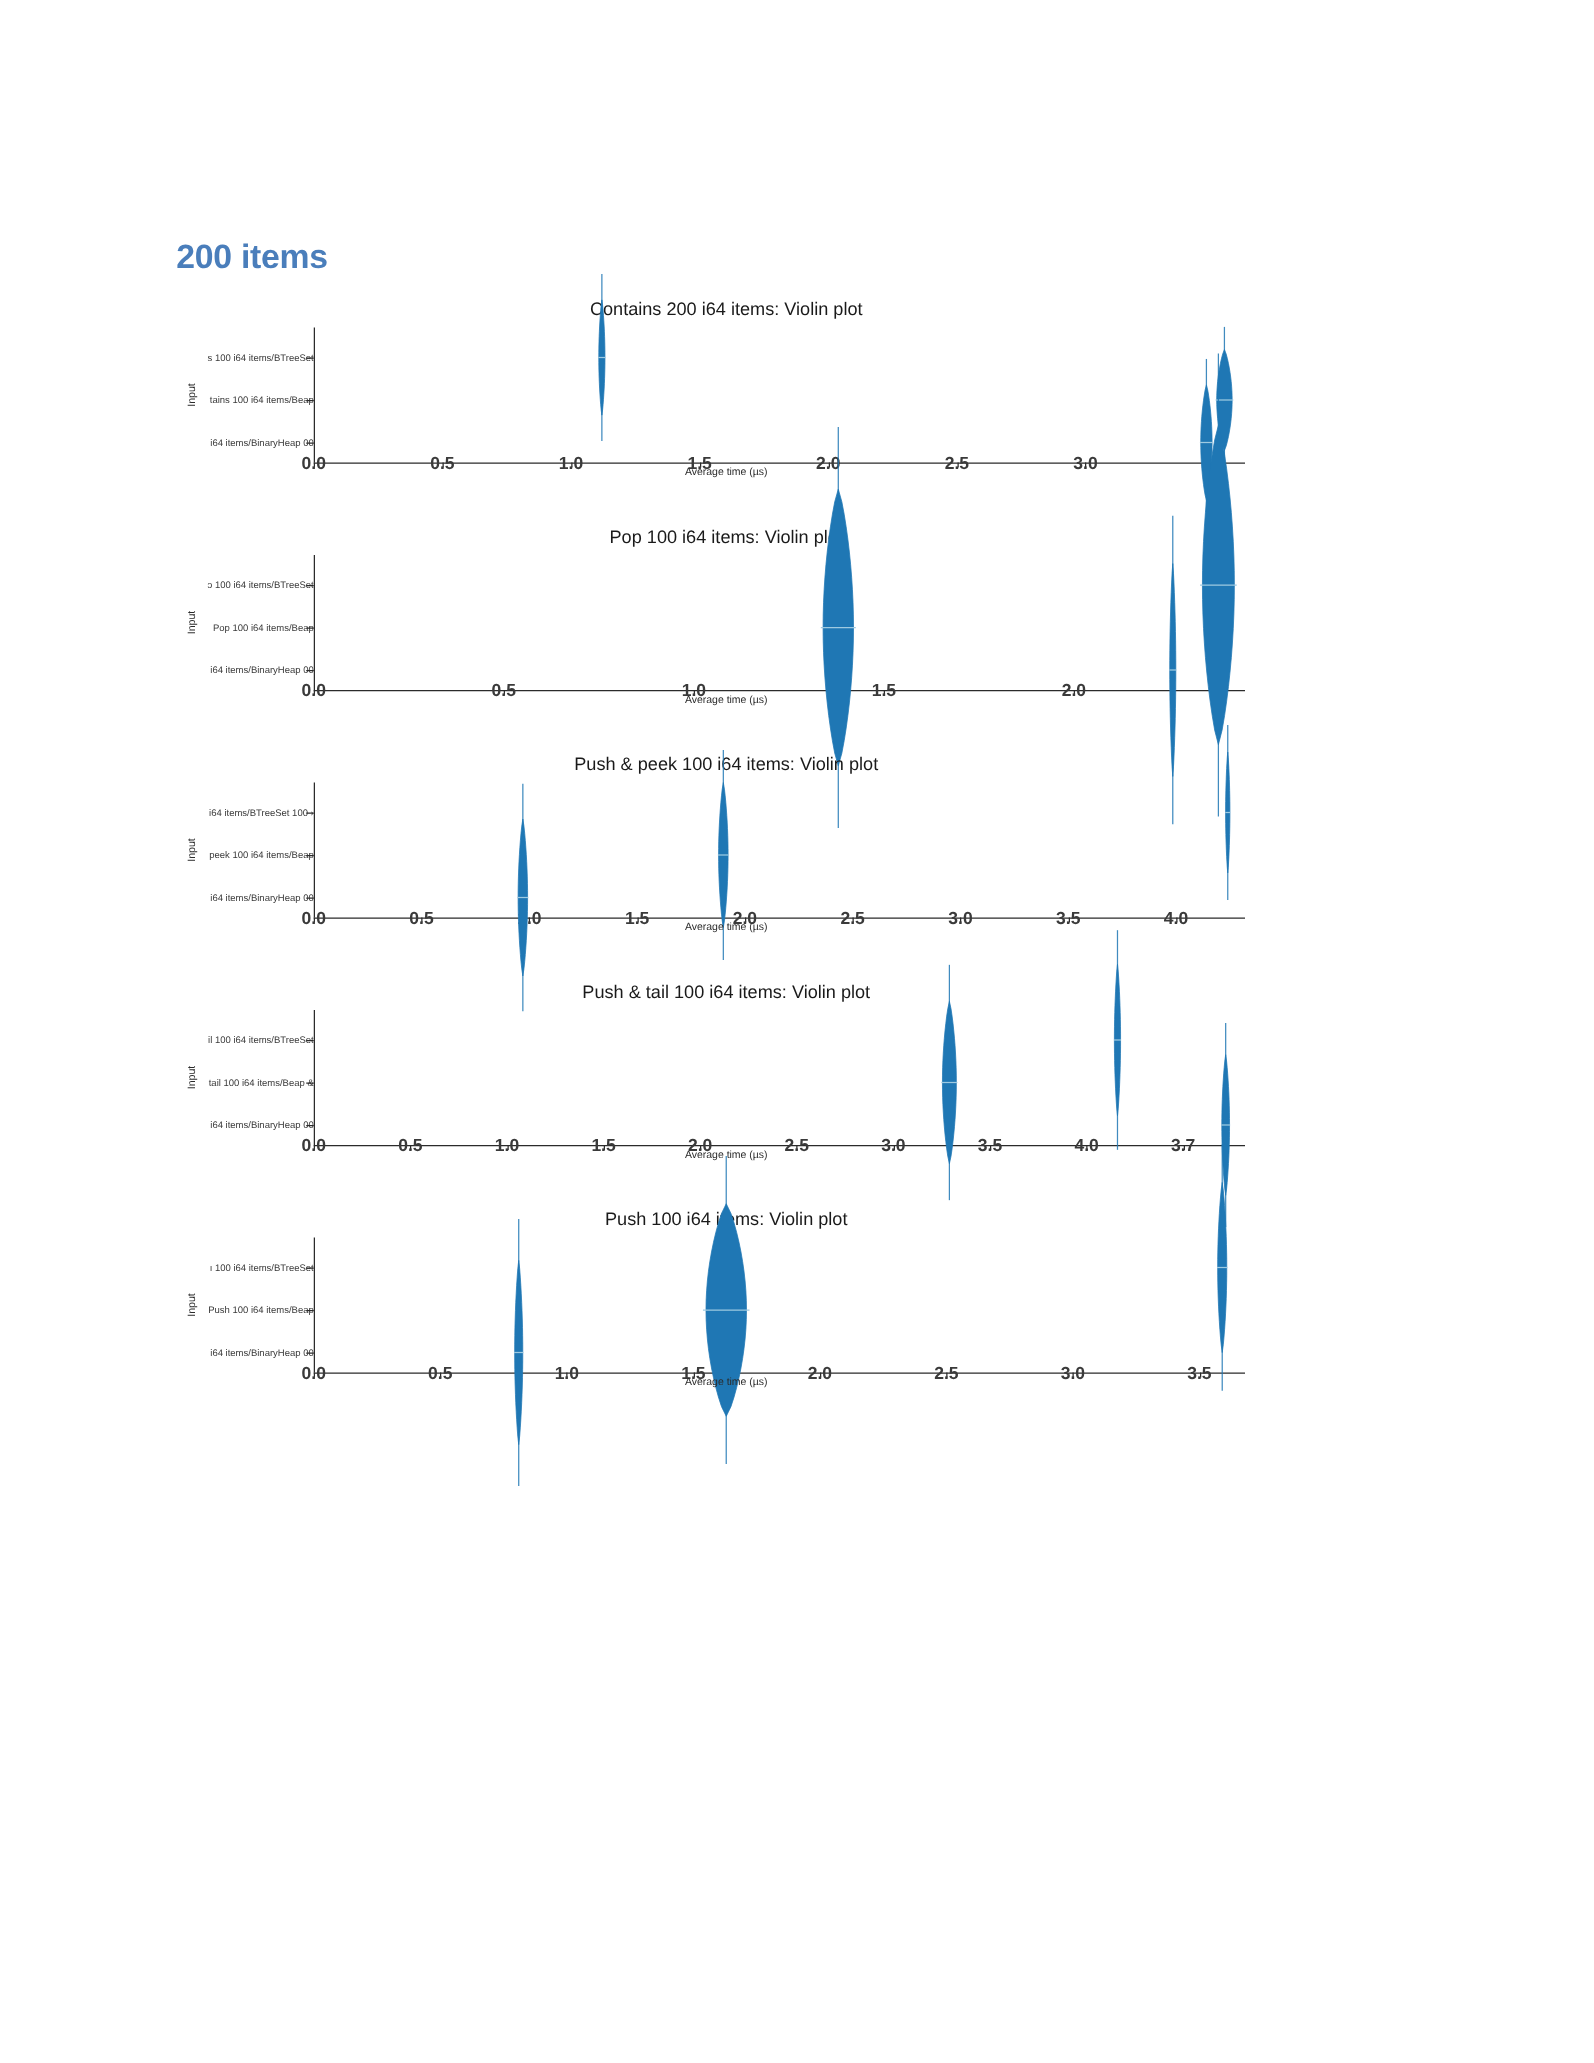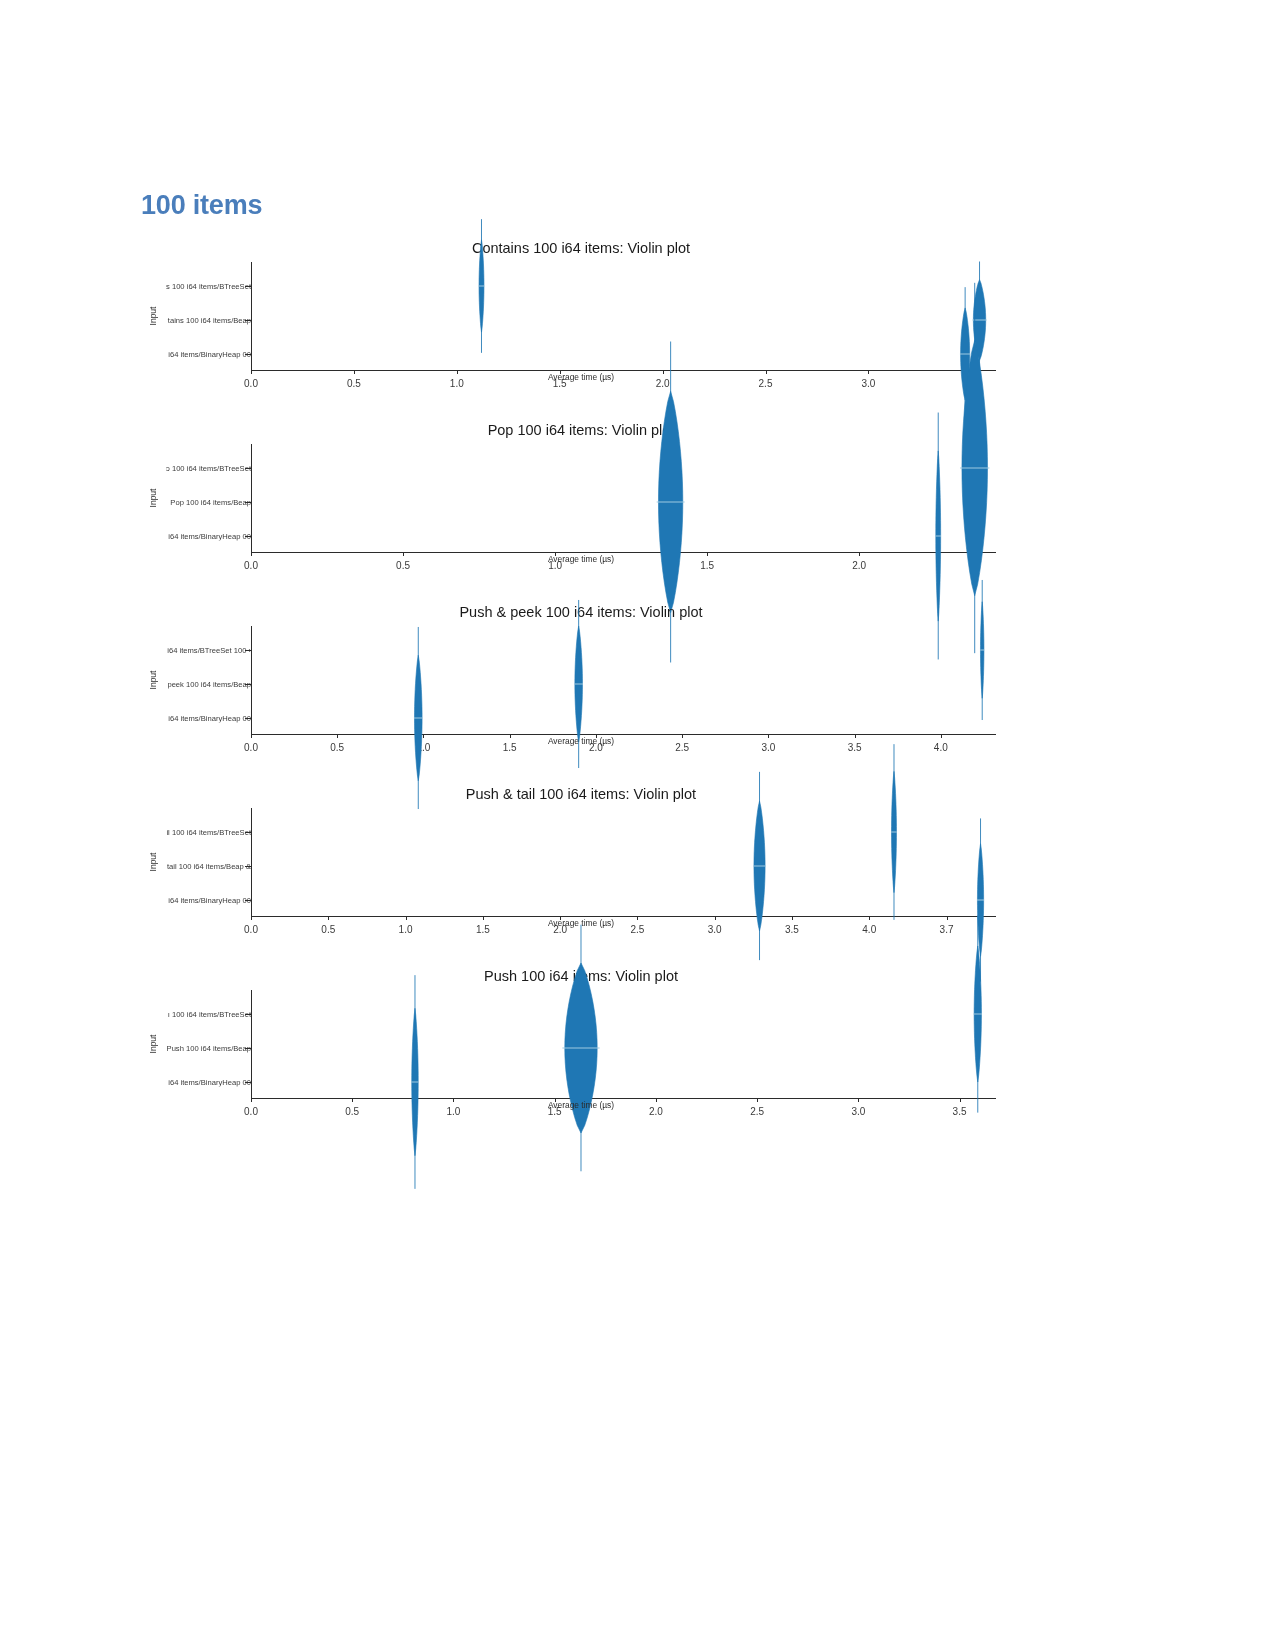--- a/index.html
+++ b/index.html
@@ -108,25 +108,26 @@
   }
   .xtick-mark {
     position: absolute;
     top: 108px;
     width: 1px;
     height: 4px;
     background: #2b2b2b;
   }
   .xtick-label {
     position: absolute;
-    top: 116px;
-    font-size: 10px;
+    top: 100px;
+    font-size: 14px;
     color: #3a3a3a;
     white-space: nowrap;
     transform: translateX(-50%);
+    font-weight: bold;
   }
   .xaxis-title {
     position: absolute;
     left: 0;
     top: 132px;
     width: 880px;
     text-align: center;
     font-size: 8.4px;
     color: #2b2b2b;
     white-space: nowrap;
@@ -139,25 +140,25 @@
     width: 745px;
     height: 108px;
     overflow: visible;
   }
 </style>
 </head>
 <body>
 
 <div class="page">
 
-  <div class="page-heading">100 items</div>
+  <div class="page-heading">200 items</div>
 
   <div id="figures">
       <div class="figure" style="top: 240px;">
-        <div class="fig-title">Contains 100 i64 items: Violin plot</div>
+        <div class="fig-title">Contains 200 i64 items: Violin plot</div>
         <div class="plot-area">
           <div class="axis-y"></div>
           <div class="axis-x"></div>
           <div class="ylabel-rot">Input</div>
           <div class="ytick-wrap" style="top: 24px;">
             <div class="ytick-label">s 100 i64 items/BTreeSet</div>
           </div>
           <div class="ytick-mark" style="top: 24px;"></div>
           <div class="ytick-wrap" style="top: 58px;">
             <div class="ytick-label">tains 100 i64 items/Beap</div>

